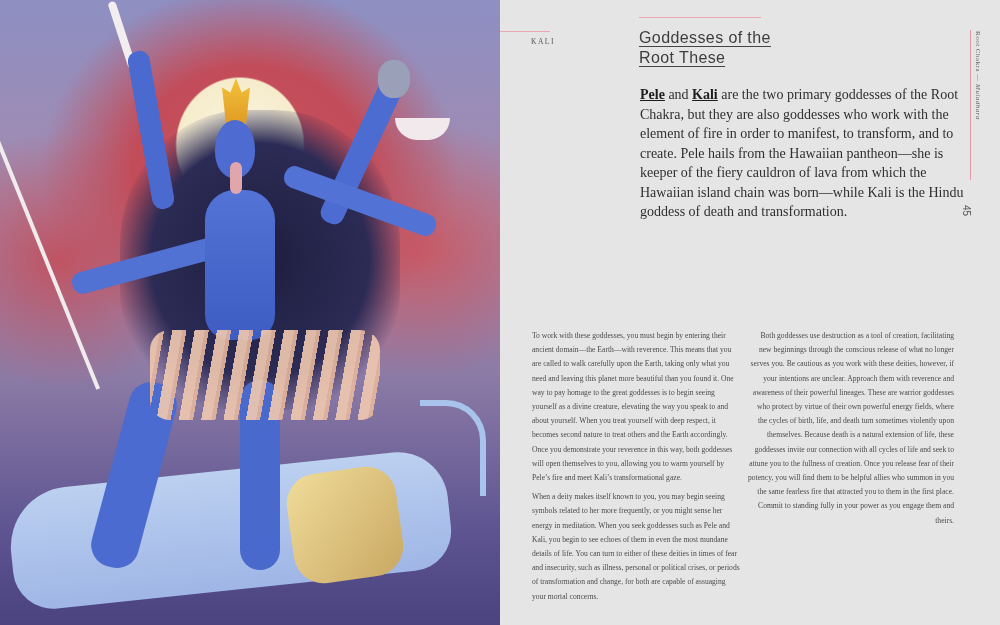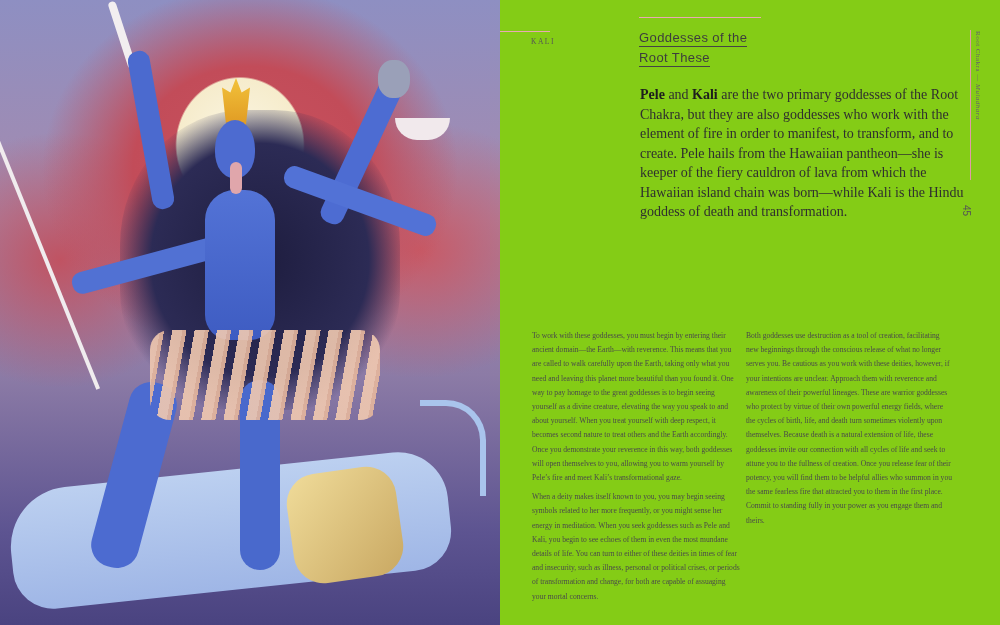--- a/index.html
+++ b/index.html
@@ -1,19 +1,19 @@
 <!DOCTYPE html>
 <html><head>
 <meta charset="utf-8">
 <style>
   html, body { margin:0; padding:0; }
   body { width:1000px; height:625px; overflow:hidden; background:#ffffff; position:relative; font-family:"Liberation Serif", serif; color:#3a3a3a; }
   .spread { position:absolute; inset:0; display:flex; }
   .left-page { width:500px; height:625px; position:relative; overflow:hidden; }
-  .right-page { width:500px; height:625px; position:relative; background:#84cc16; }
+  .right-page { width:500px; height:625px; position:relative; background:#e5e5e5; }
 
   
   .art { position:absolute; inset:0;
     background:
       radial-gradient(ellipse 90px 95px at 240px 145px, #fbf6e4 0%, #f6eccc 70%, rgba(246,236,204,0) 72%),
       radial-gradient(ellipse 260px 230px at 250px 170px, #c9525e 0%, #c24c59 45%, rgba(190,80,95,0) 80%),
       radial-gradient(ellipse 200px 160px at 420px 250px, #c85a66 0%, rgba(200,90,102,0) 80%),
       radial-gradient(ellipse 180px 160px at 60px 260px, #c05362 0%, rgba(192,83,98,0) 80%),
       linear-gradient(180deg, #8e8fc2 0%, #a68aad 35%, #8c7ba6 60%, #5d5491 85%, #4a4380 100%);
   }
@@ -36,35 +36,35 @@
   .art .leg-l { position:absolute; left:110px; top:380px; width:48px; height:190px; background:#4c6bd0; border-radius:22px; transform:rotate(15deg); }
   .art .leg-r { position:absolute; left:240px; top:380px; width:40px; height:190px; background:#4969cc; border-radius:20px; }
   .art .shiva { position:absolute; left:10px; top:470px; width:440px; height:120px; border-radius:60px 50px 40px 40px;
     background: linear-gradient(180deg, #bcd0f0, #9fb6e6); transform:rotate(-6deg); }
   .art .tiger { position:absolute; left:290px; top:470px; width:110px; height:110px; border-radius:30px; background:linear-gradient(135deg,#f0dc9a,#c9a862); transform:rotate(-8deg); }
   .art .serpent { position:absolute; left:420px; top:400px; width:60px; height:90px; border:6px solid #a9c4ec; border-left:none; border-bottom:none; border-radius:0 40px 0 0; }
 
   
   .rule-top-left { position:absolute; left:0; top:31px; width:50px; height:1px; background:#e9a9b2; }
   .running-head { position:absolute; left:31px; top:37px; font-size:7.5px; letter-spacing:1.5px; color:#555; font-family:"Liberation Serif", serif; }
-  .title-block { position:absolute; left:139px; top:28px; font-family:"Liberation Sans", sans-serif; font-size:13px; color:#3d3d3d; letter-spacing:.4px; line-height:20px; }
+  .title-block { position:absolute; left:139px; top:28px; font-family:"Liberation Sans", sans-serif; font-size:16px; color:#3d3d3d; letter-spacing:.4px; line-height:20px; }
   .title-block span { display:inline-block; border-bottom:1px solid #444; line-height:17px; }
   .rule-title-top { position:absolute; left:139px; top:17px; width:122px; height:1px; background:#e9a9b2; }
   .lead { position:absolute; left:140px; top:85px; width:330px; font-size:14px; line-height:19.5px; color:#2f2f2f; }
-  .lead b { font-weight:bold; color:#1d1d1d; }
+  .lead b { font-weight:bold; color:#1d1d1d;text-decoration:underline; }
 
   .side-rule { position:absolute; left:970px; top:30px; width:1px; height:150px; background:#e29aa6; }
   .side-text { position:absolute; left:972px; top:31px; transform-origin:0 0; transform:rotate(90deg) translate(0,-10px); font-size:7px; color:#666; white-space:nowrap; letter-spacing:.5px; }
   .side-text i { font-style:italic; }
   .folio { position:absolute; left:972px; top:205px; transform-origin:0 0; transform:rotate(90deg); font-family:"Liberation Sans", sans-serif; font-size:10px; color:#555; }
 
   .col { position:absolute; top:329px; width:208px; font-size:7.6px; line-height:14.2px; color:#4a4a4a; }
   .col p { margin:0 0 5px 0;font-family:Liberation Serif, serif; }
   .col-1 { left:532px; }
-  .col-2 { left:746px; }
+  .col-2 { left:746px;text-align:right; }
 </style>
 </head>
 <body>
 
 <div class="spread">
   <div class="left-page">
     <div class="art">
       <div class="hair"></div>
       <div class="trident"></div>
       <div class="sword"></div>

